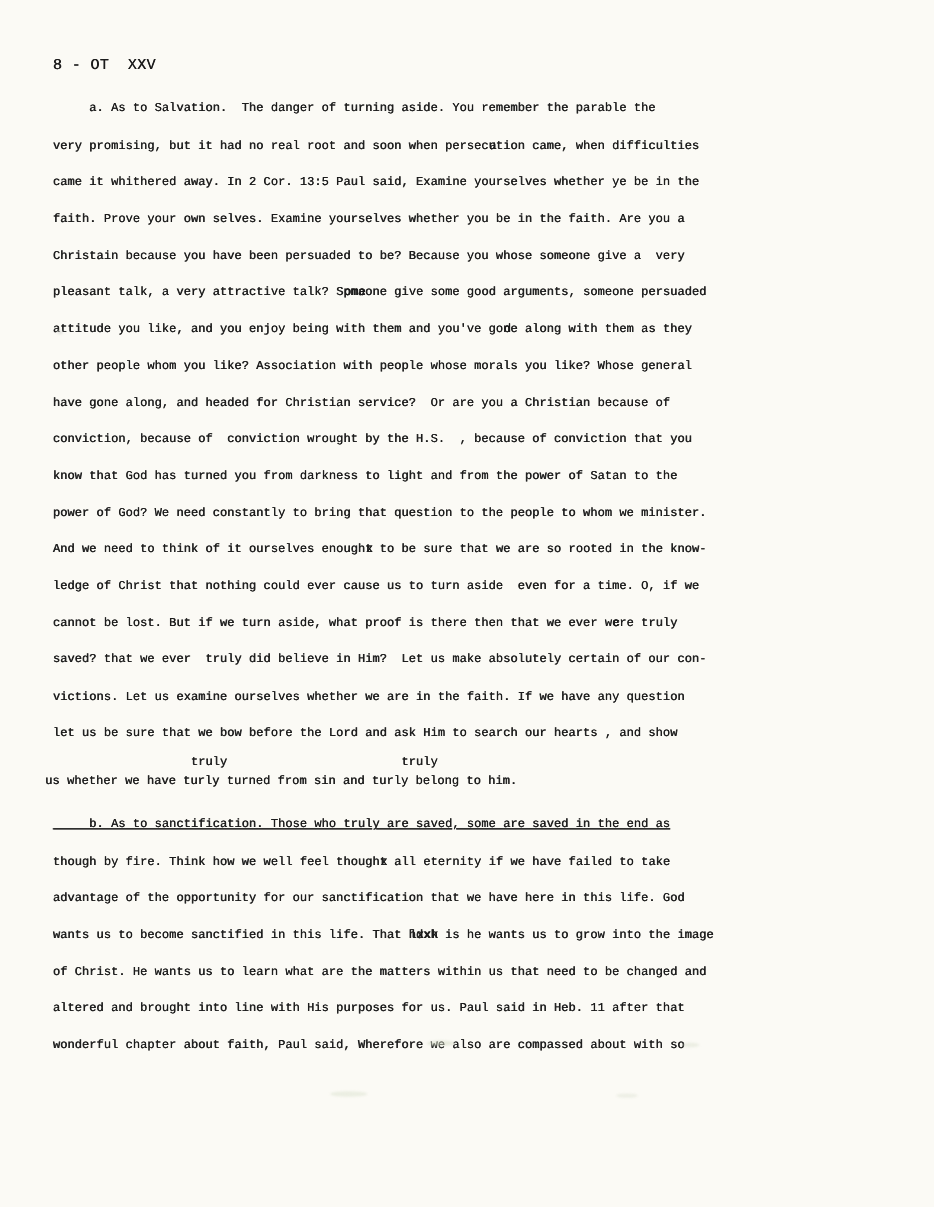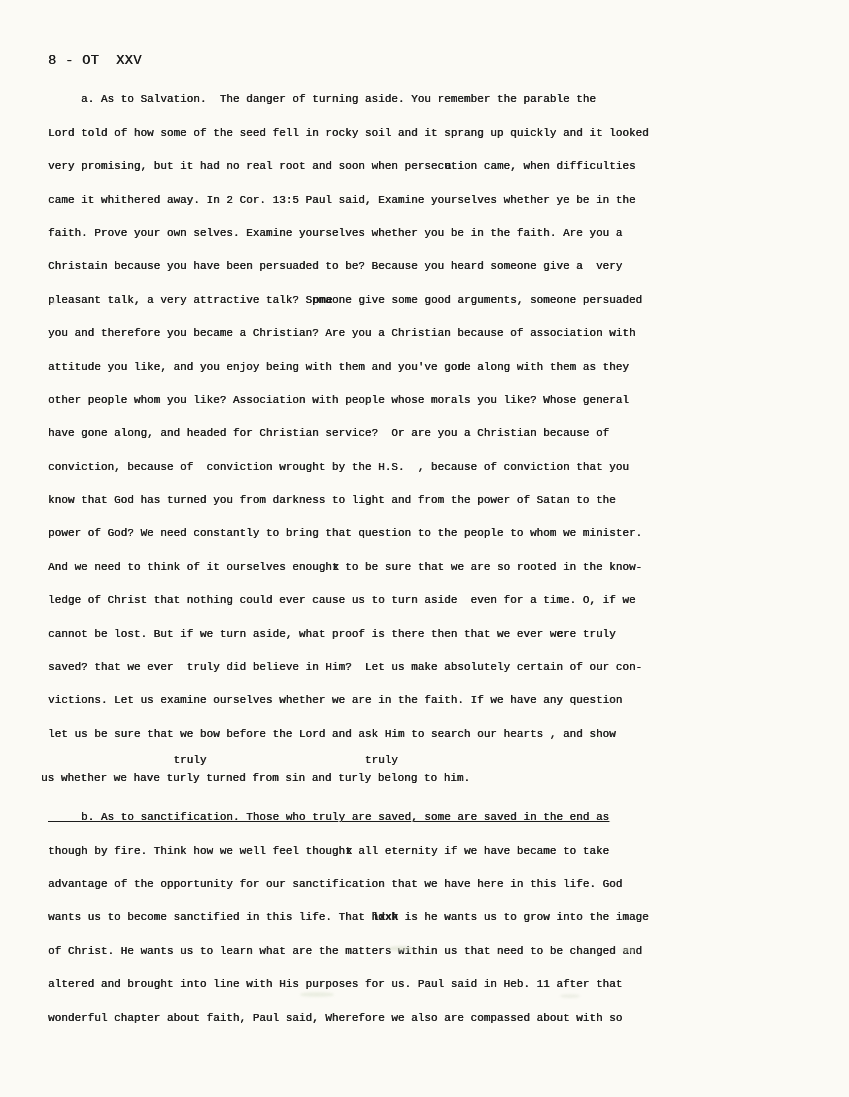--- a/index.html
+++ b/index.html
@@ -55,43 +55,41 @@
     filter:blur(1px);
   }
 </style>
 </head>
 <body>
 
 <div class="page">
   <div class="hdr">8 - OT  XXV</div>
   <div class="doc-body">
       <div class="line"><span>     a. As to Salvation.  The danger of turning aside. You remember the parable the</span></div>
-      <div class="line"><span>Lord told of how some of the seed fell in rocky soil and it sprang up quickly and it looked</span></div>
       <div class="line"><span>very promising, but it had no real root and soon when persec</span><span class="ov" data-over="a">u</span><span>tion came, when difficulties</span></div>
       <div class="line"><span>came it whithered away. In 2 Cor. 13:5 Paul said, Examine yourselves whether ye be in the</span></div>
       <div class="line"><span>faith. Prove your own selves. Examine yourselves whether you be in the faith. Are you a</span></div>
-      <div class="line"><span>Christain because you have been persuaded to be? Because you heard someone give a  very</span></div>
+      <div class="line"><span>Christain because you have been persuaded to be? Because you whose someone give a  very</span></div>
       <div class="line"><span>pleasant talk, a very attractive talk? </span><span>S</span><span class="ov" data-over="ome">pma</span><span>one give some good arguments, someone persuaded</span></div>
-      <div class="line"><span>you and therefore you became a Christian? Are you a Christian because of association with</span></div>
       <div class="line"><span>attitude you like, and you enjoy being with them and you've go</span><span class="ov" data-over="d">n</span><span>e along with them as they</span></div>
       <div class="line"><span>other people whom you like? Association with people whose morals you like? Whose general</span></div>
       <div class="line"><span>have gone along, and headed for Christian service?  Or are you a Christian because of</span></div>
       <div class="line"><span>conviction, because of  conviction wrought by the H.S.  , because of conviction that you</span></div>
       <div class="line"><span>know that God has turned you from darkness to light and from the power of Satan to the</span></div>
       <div class="line"><span>power of God? We need constantly to bring that question to the people to whom we minister.</span></div>
       <div class="line"><span>And we need to think of it ourselves enough</span><span class="ov" data-over="x">t</span><span> to be sure that we are so rooted in the know-</span></div>
       <div class="line"><span>ledge of Christ that nothing could ever cause us to turn aside  even for a time. O, if we</span></div>
       <div class="line"><span>cannot be lost. But if we turn aside, what proof is there then that we ever w</span><span class="ov" data-over="c">e</span><span>re truly</span></div>
       <div class="line"><span>saved? that we ever  truly did believe in Him?  Let us make absolutely certain of our con-</span></div>
       <div class="line"><span>victions. Let us examine ourselves whether we are in the faith. If we have any question</span></div>
       <div class="line"><span>let us be sure that we bow before the Lord and ask Him to search our hearts , and show</span></div>
       <div class="line half"><span>                   truly                        truly</span></div>
       <div class="line half outdent"><span>us whether we have turly turned from sin and turly belong to him.</span></div>
       <div class="line gap"><span>     b. As to sanctification. Those who truly are saved, some are saved in the end as</span></div>
-      <div class="line"><span>though by fire. Think how we well feel though</span><span class="ov" data-over="x">t</span><span> all eternity if we have became to take</span></div>
+      <div class="line"><span>though by fire. Think how we well feel though</span><span class="ov" data-over="x">t</span><span> all eternity if we have failed to take</span></div>
       <div class="line"><span>advantage of the opportunity for our sanctification that we have here in this life. God</span></div>
       <div class="line"><span>wants us to become sanctified in this life. That </span><span class="ov" data-over="lxxk">hdxh</span><span> is he wants us to grow into the image</span></div>
       <div class="line"><span>of Christ. He wants us to learn what are the matters within us that need to be changed and</span></div>
       <div class="line"><span>altered and brought into line with His purposes for us. Paul said in Heb. 11 after that</span></div>
       <div class="line"><span>wonderful chapter about faith, Paul said, Wherefore we also are compassed about with so</span></div>
     </div>
 </div>
 
 <span class="speck" style="left:388px;top:946px;width:26px;height:5px;background:#d7ddc9;opacity:.55;"></span>
 <span class="speck" style="left:620px;top:948px;width:16px;height:4px;background:#dde2d1;opacity:.5;"></span>

